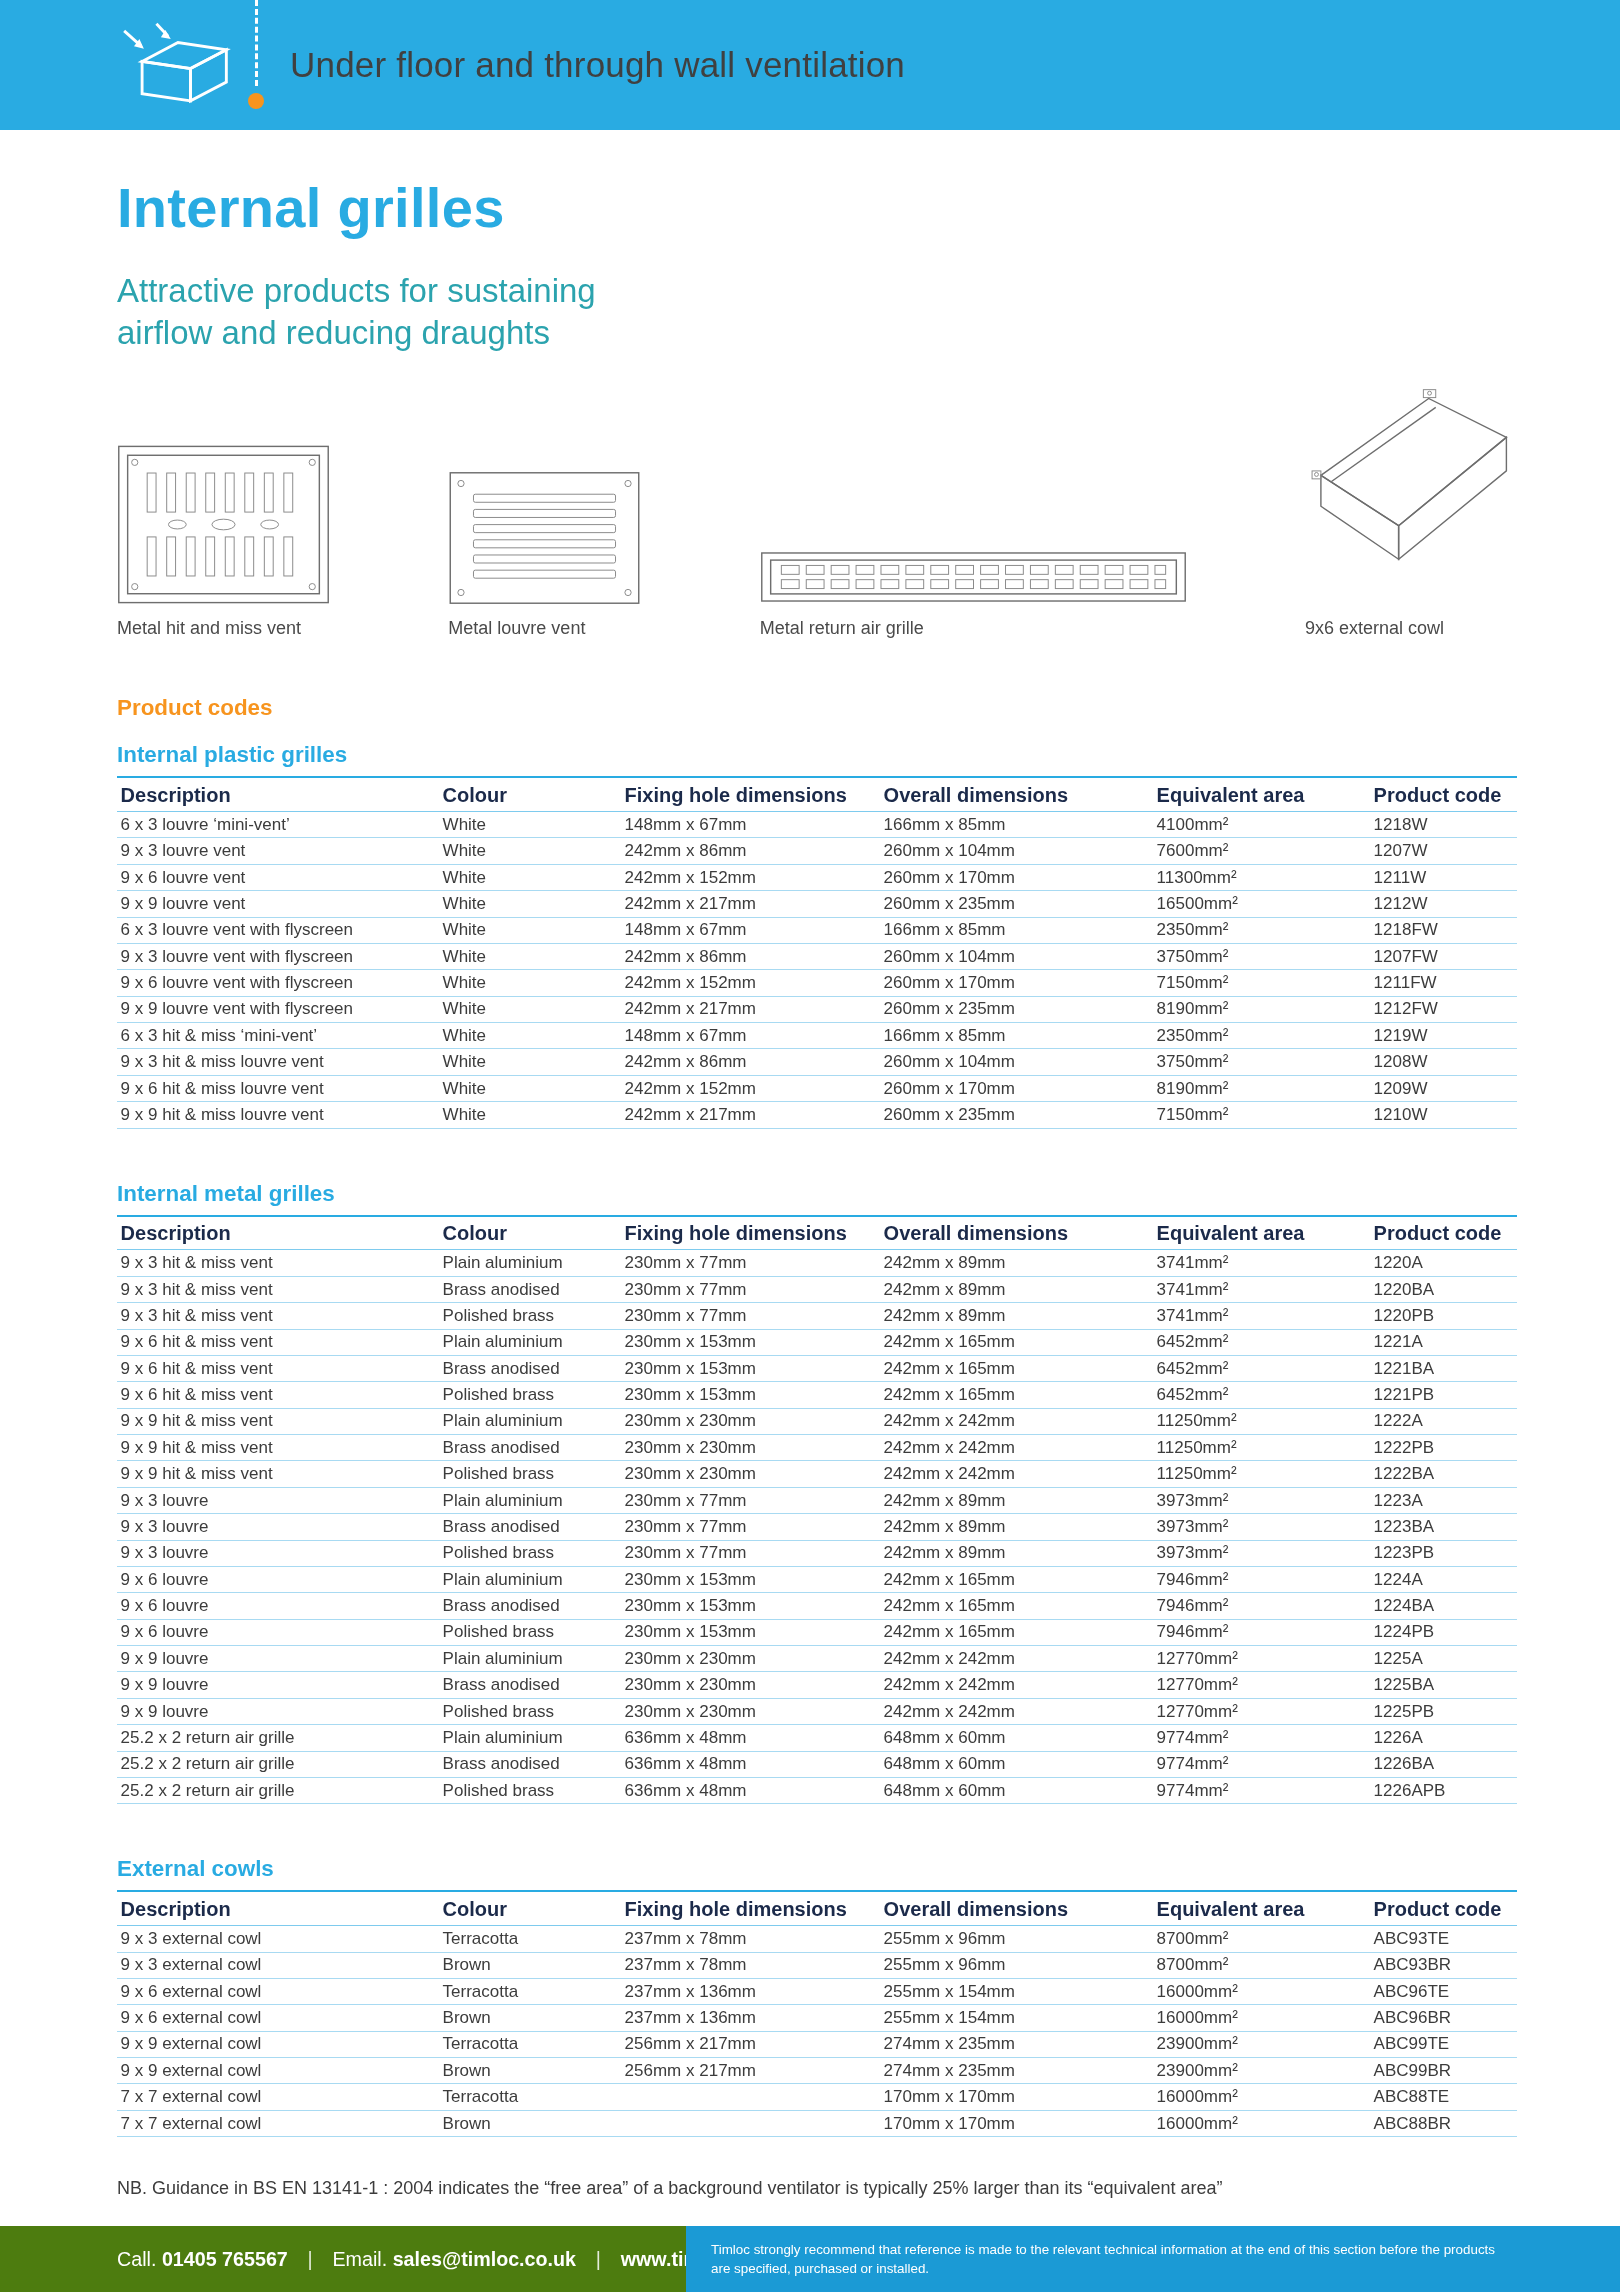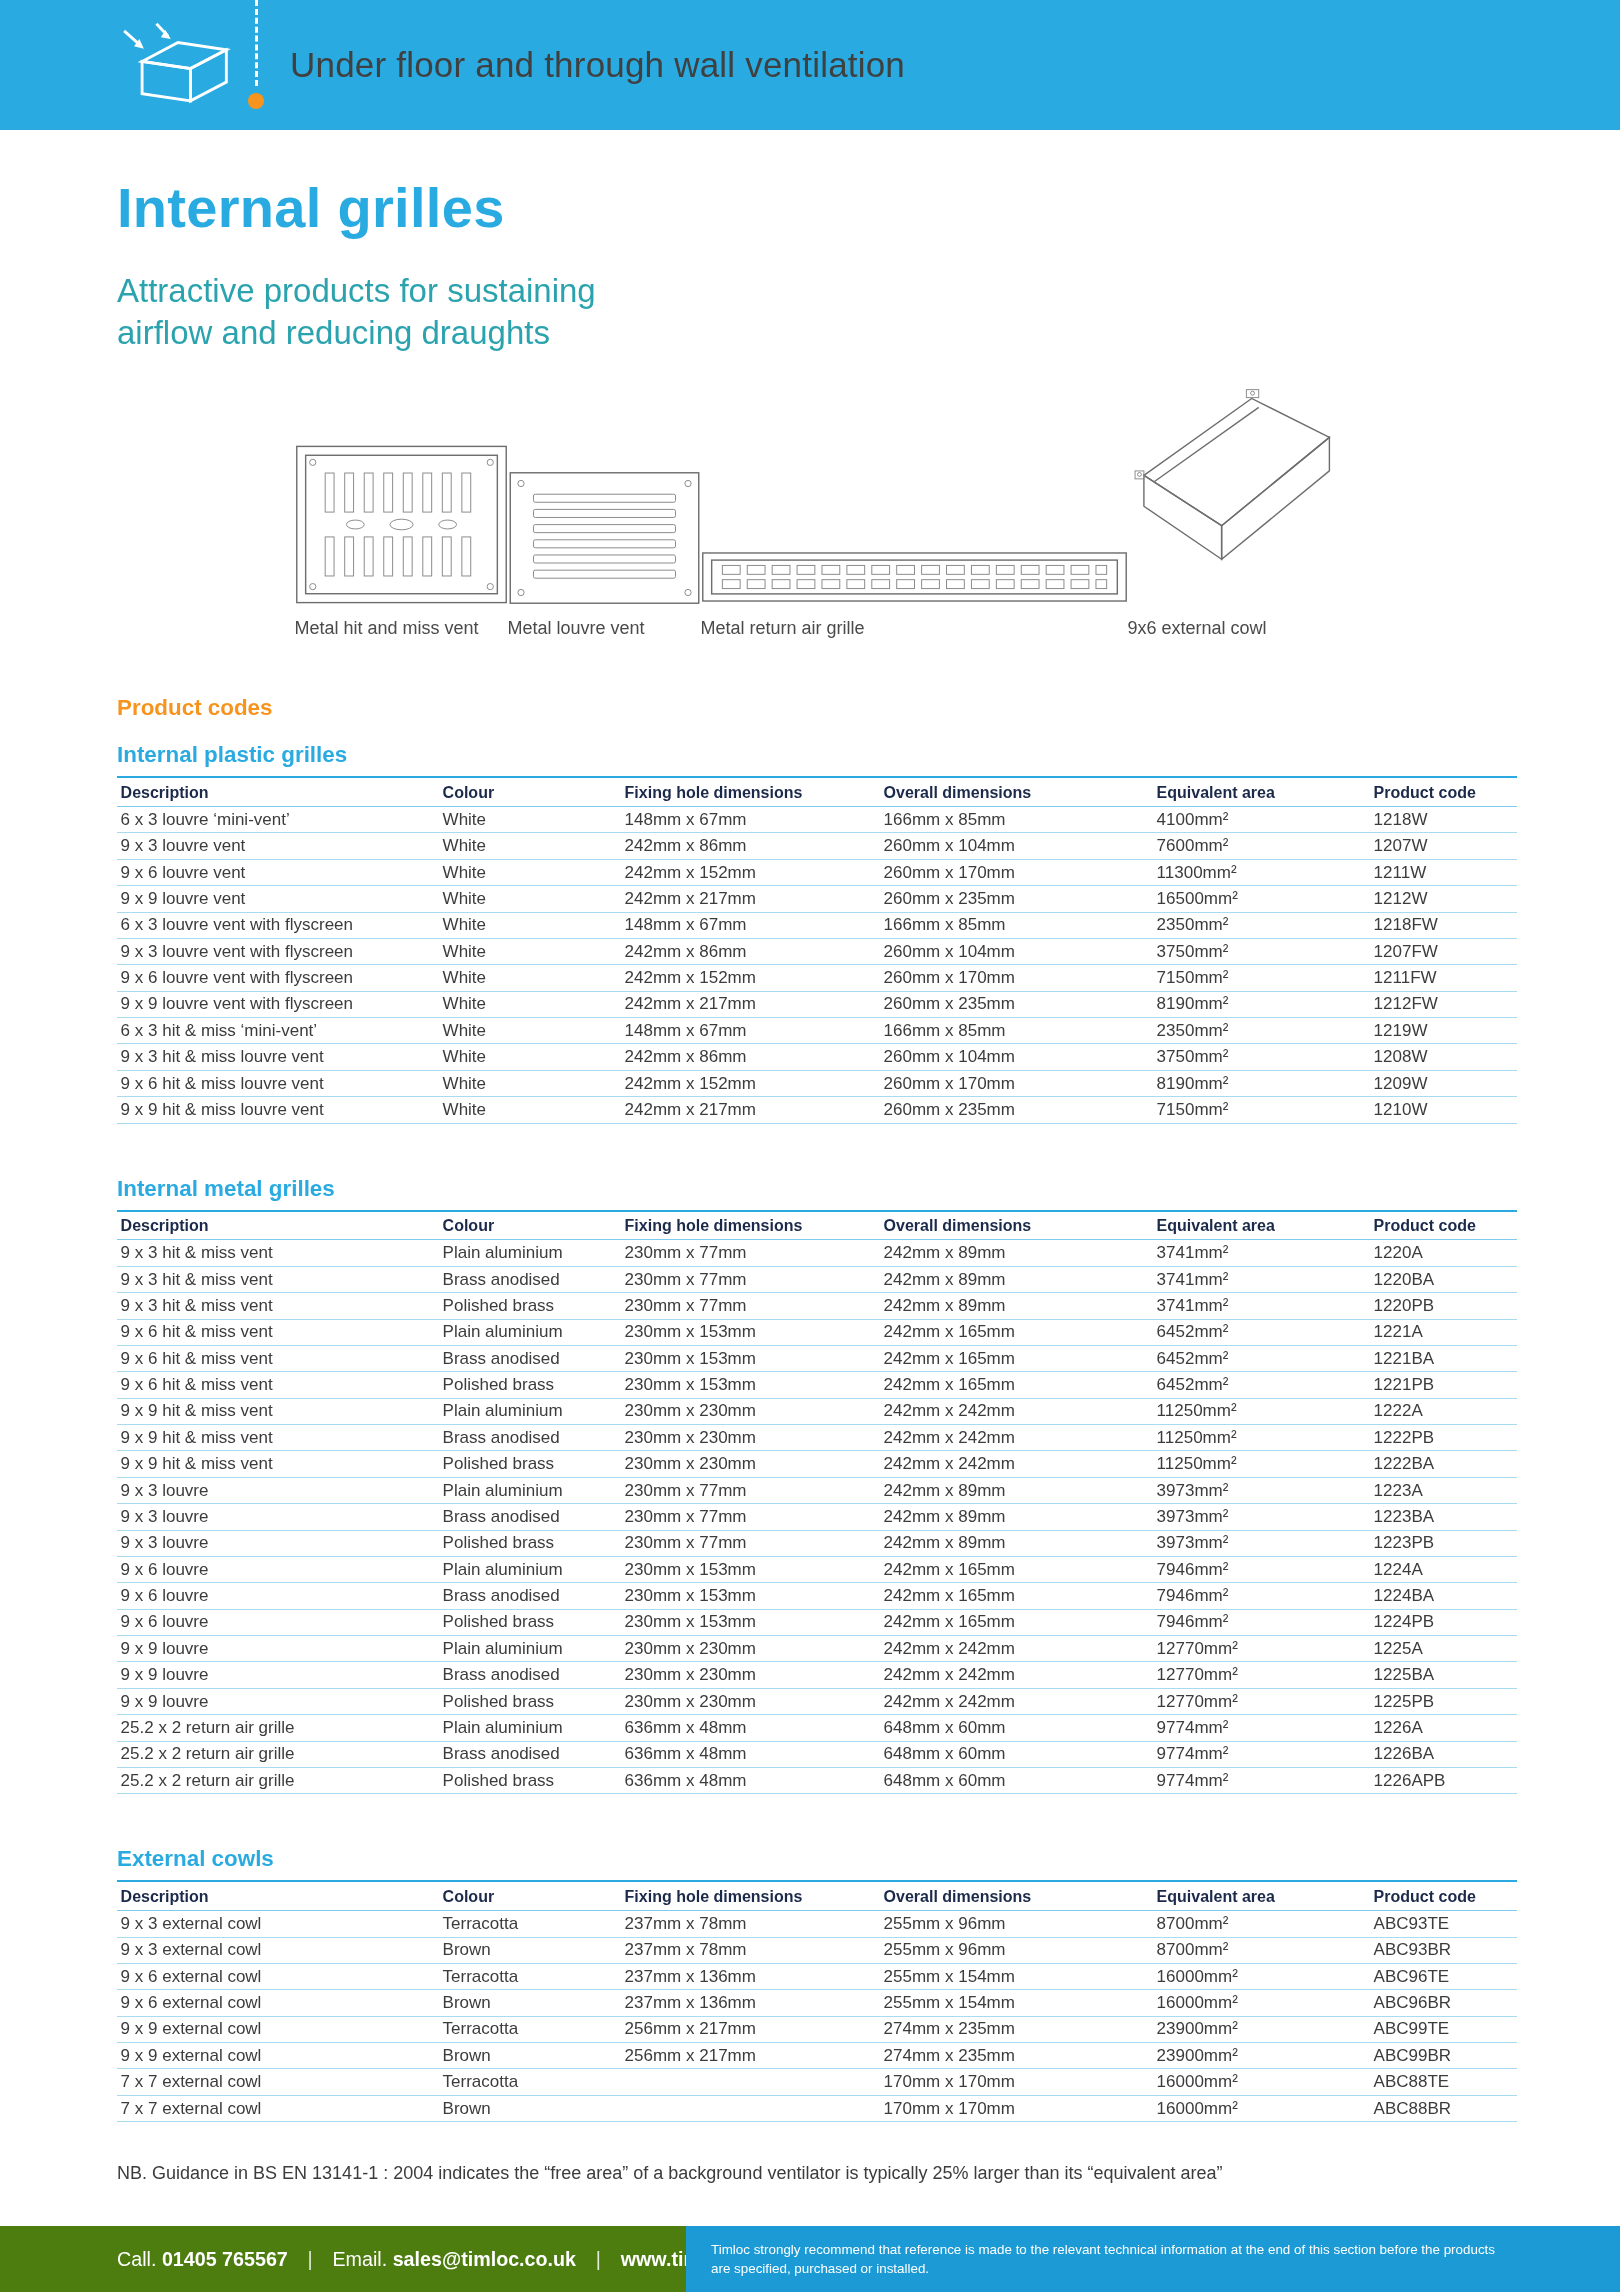--- a/index.html
+++ b/index.html
@@ -57,21 +57,21 @@
     margin-top: 30px;
     color: #2ba3ae;
     font-size: 33px;
     line-height: 1.28;
   }
 
   
   .products {
     margin-top: 27px;
     display: flex;
-    justify-content: center;
+    justify-content: space-between;
     align-items: flex-end;
     width: 100%;
   }
   .product { display: flex; flex-direction: column; }
   .product .imgbox { display: flex; align-items: flex-end; }
   .product svg { display: block; }
   .product figcaption {
     margin-top: 12.5px;
     font-size: 18px;
     color: #4a4a4a;
@@ -96,21 +96,21 @@
   .table-block + .table-block { margin-top: 52px; }
 
   
   table.product-table {
     width: 100%;
     border-collapse: collapse;
     border-bottom: 1.8px solid #29abe2;
   }
   table.product-table th {
     text-align: left;
-    font-size: 16px;
+    font-size: 20px;
     font-weight: bold;
     color: #1b2a4a;
     padding: 5.4px 3.6px 4.5px 3.6px;
     border-top: 2.7px solid #29abe2;
     border-bottom: 1.8px solid #7ecbee;
   }
   table.product-table td {
     font-size: 17px;
     color: #3c3c3c;
     padding: 2.7px 3.6px;

